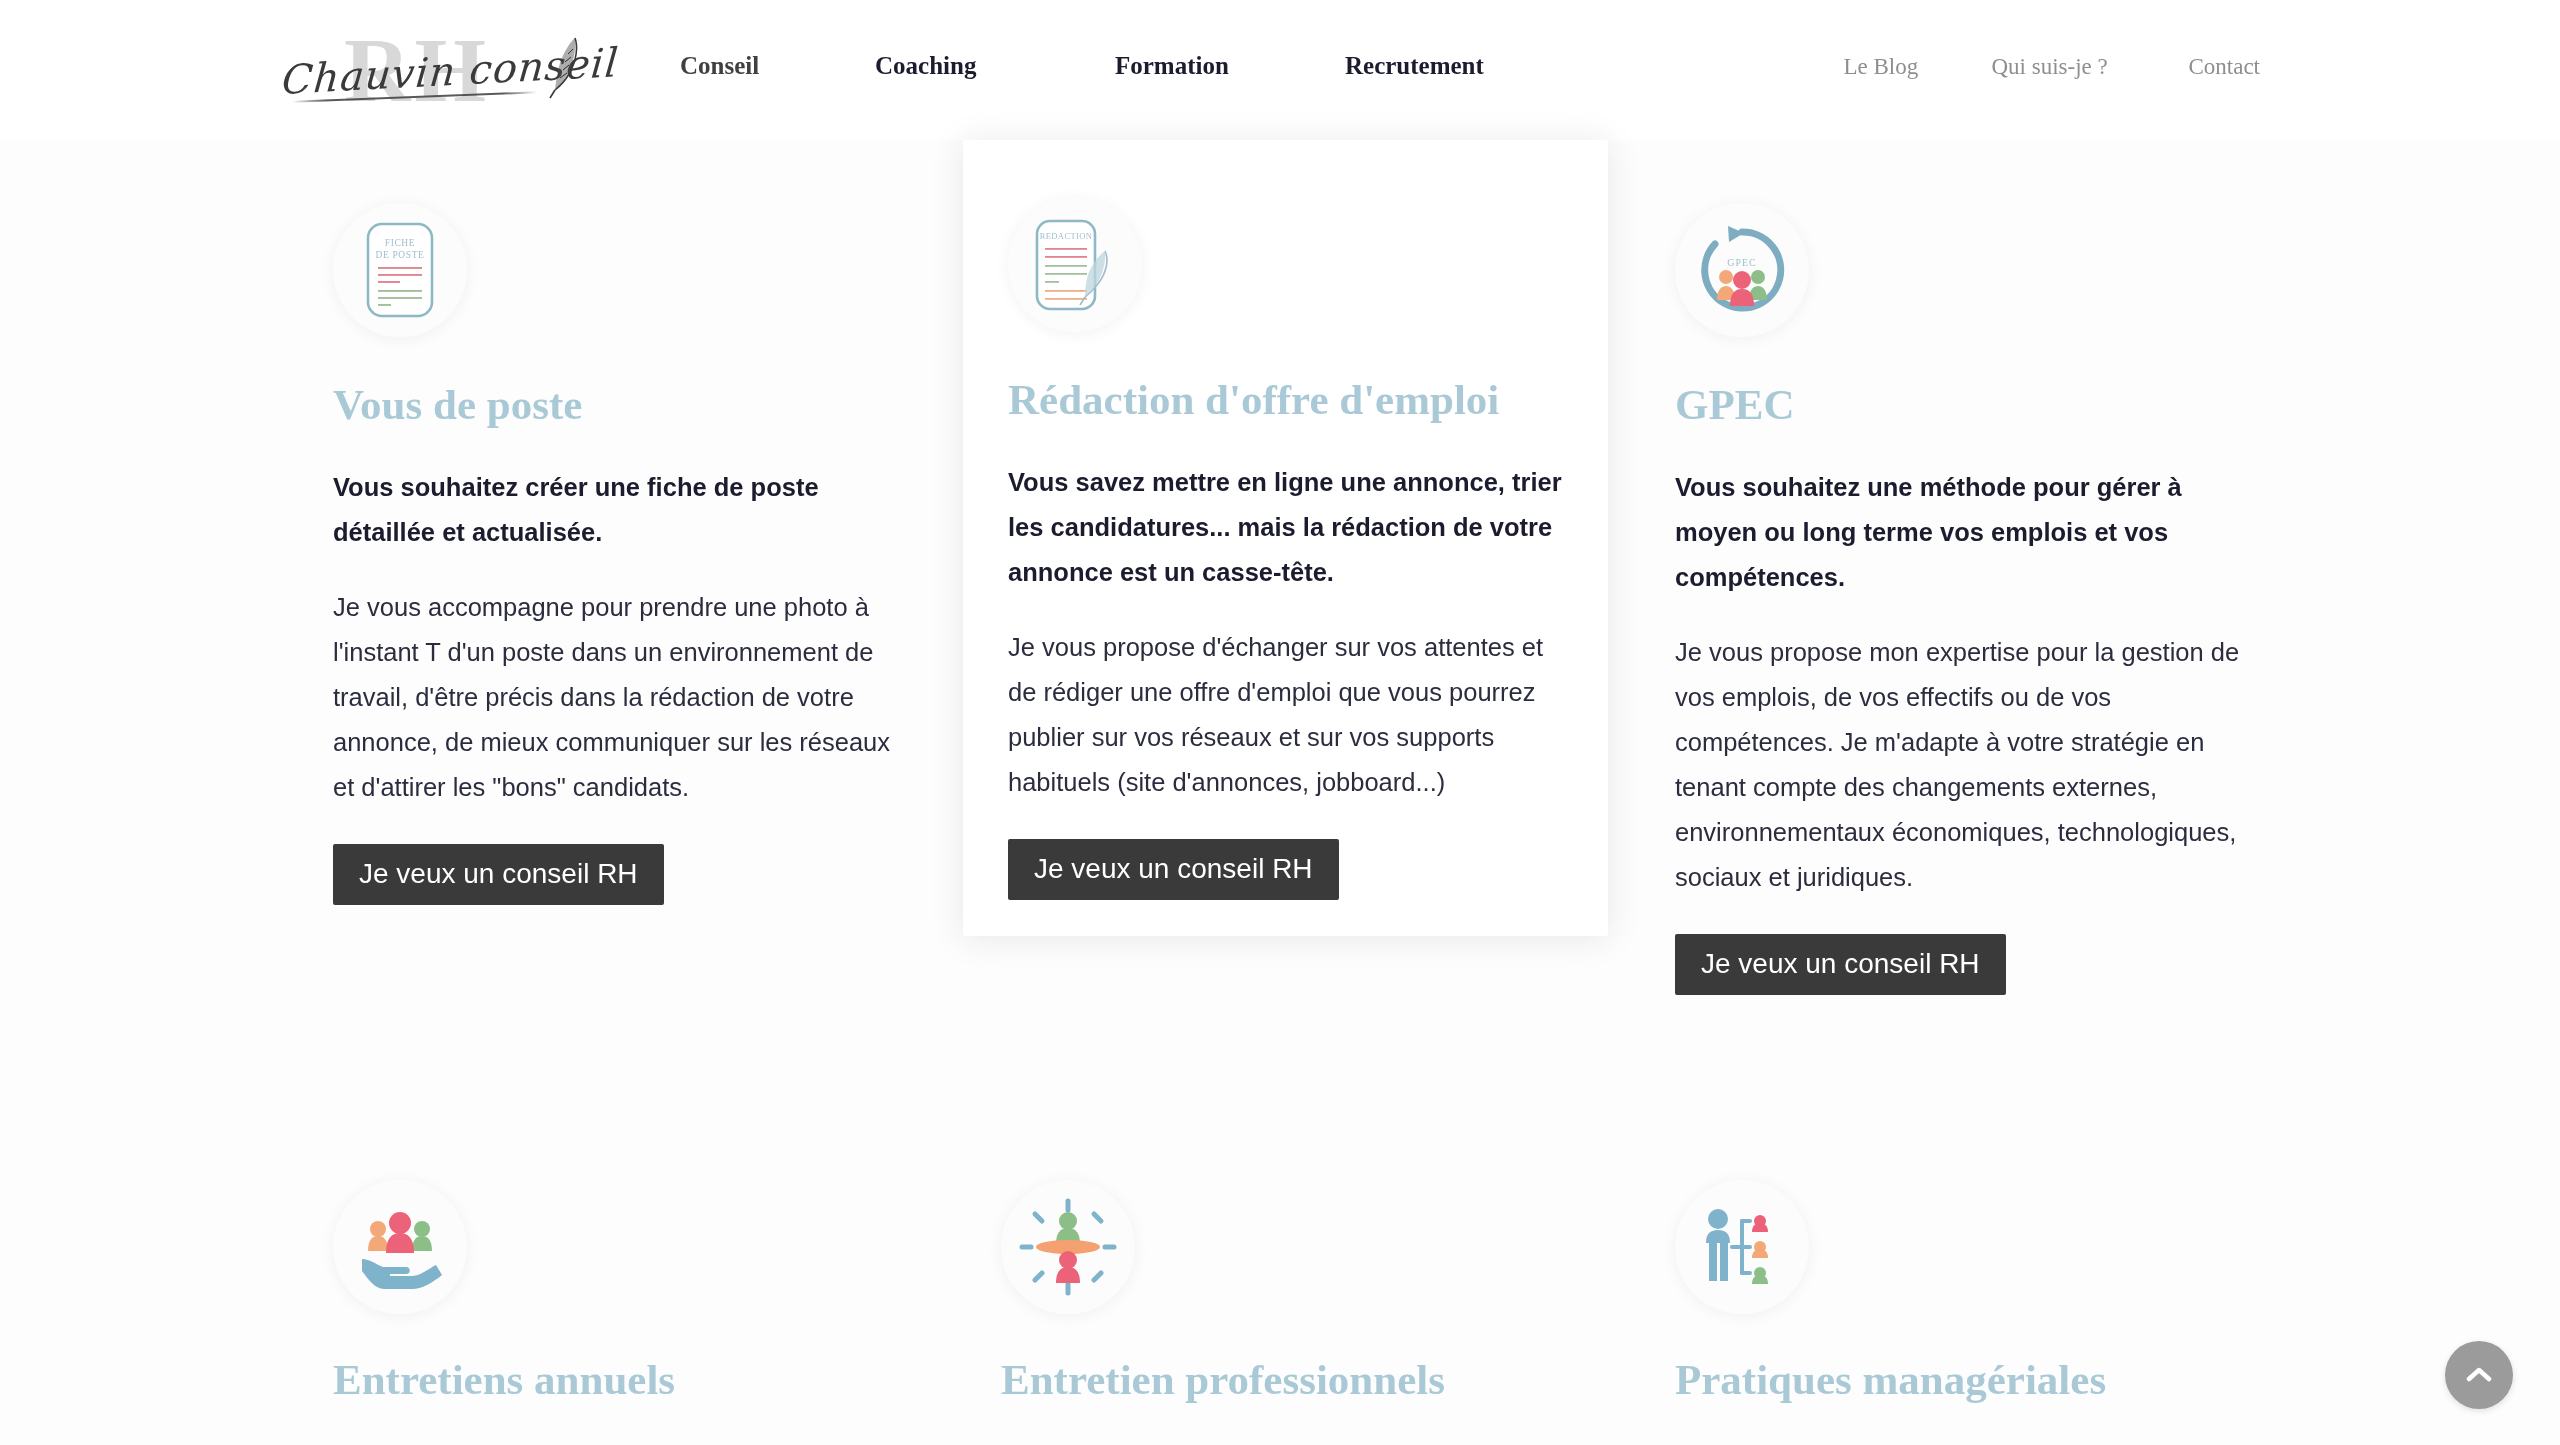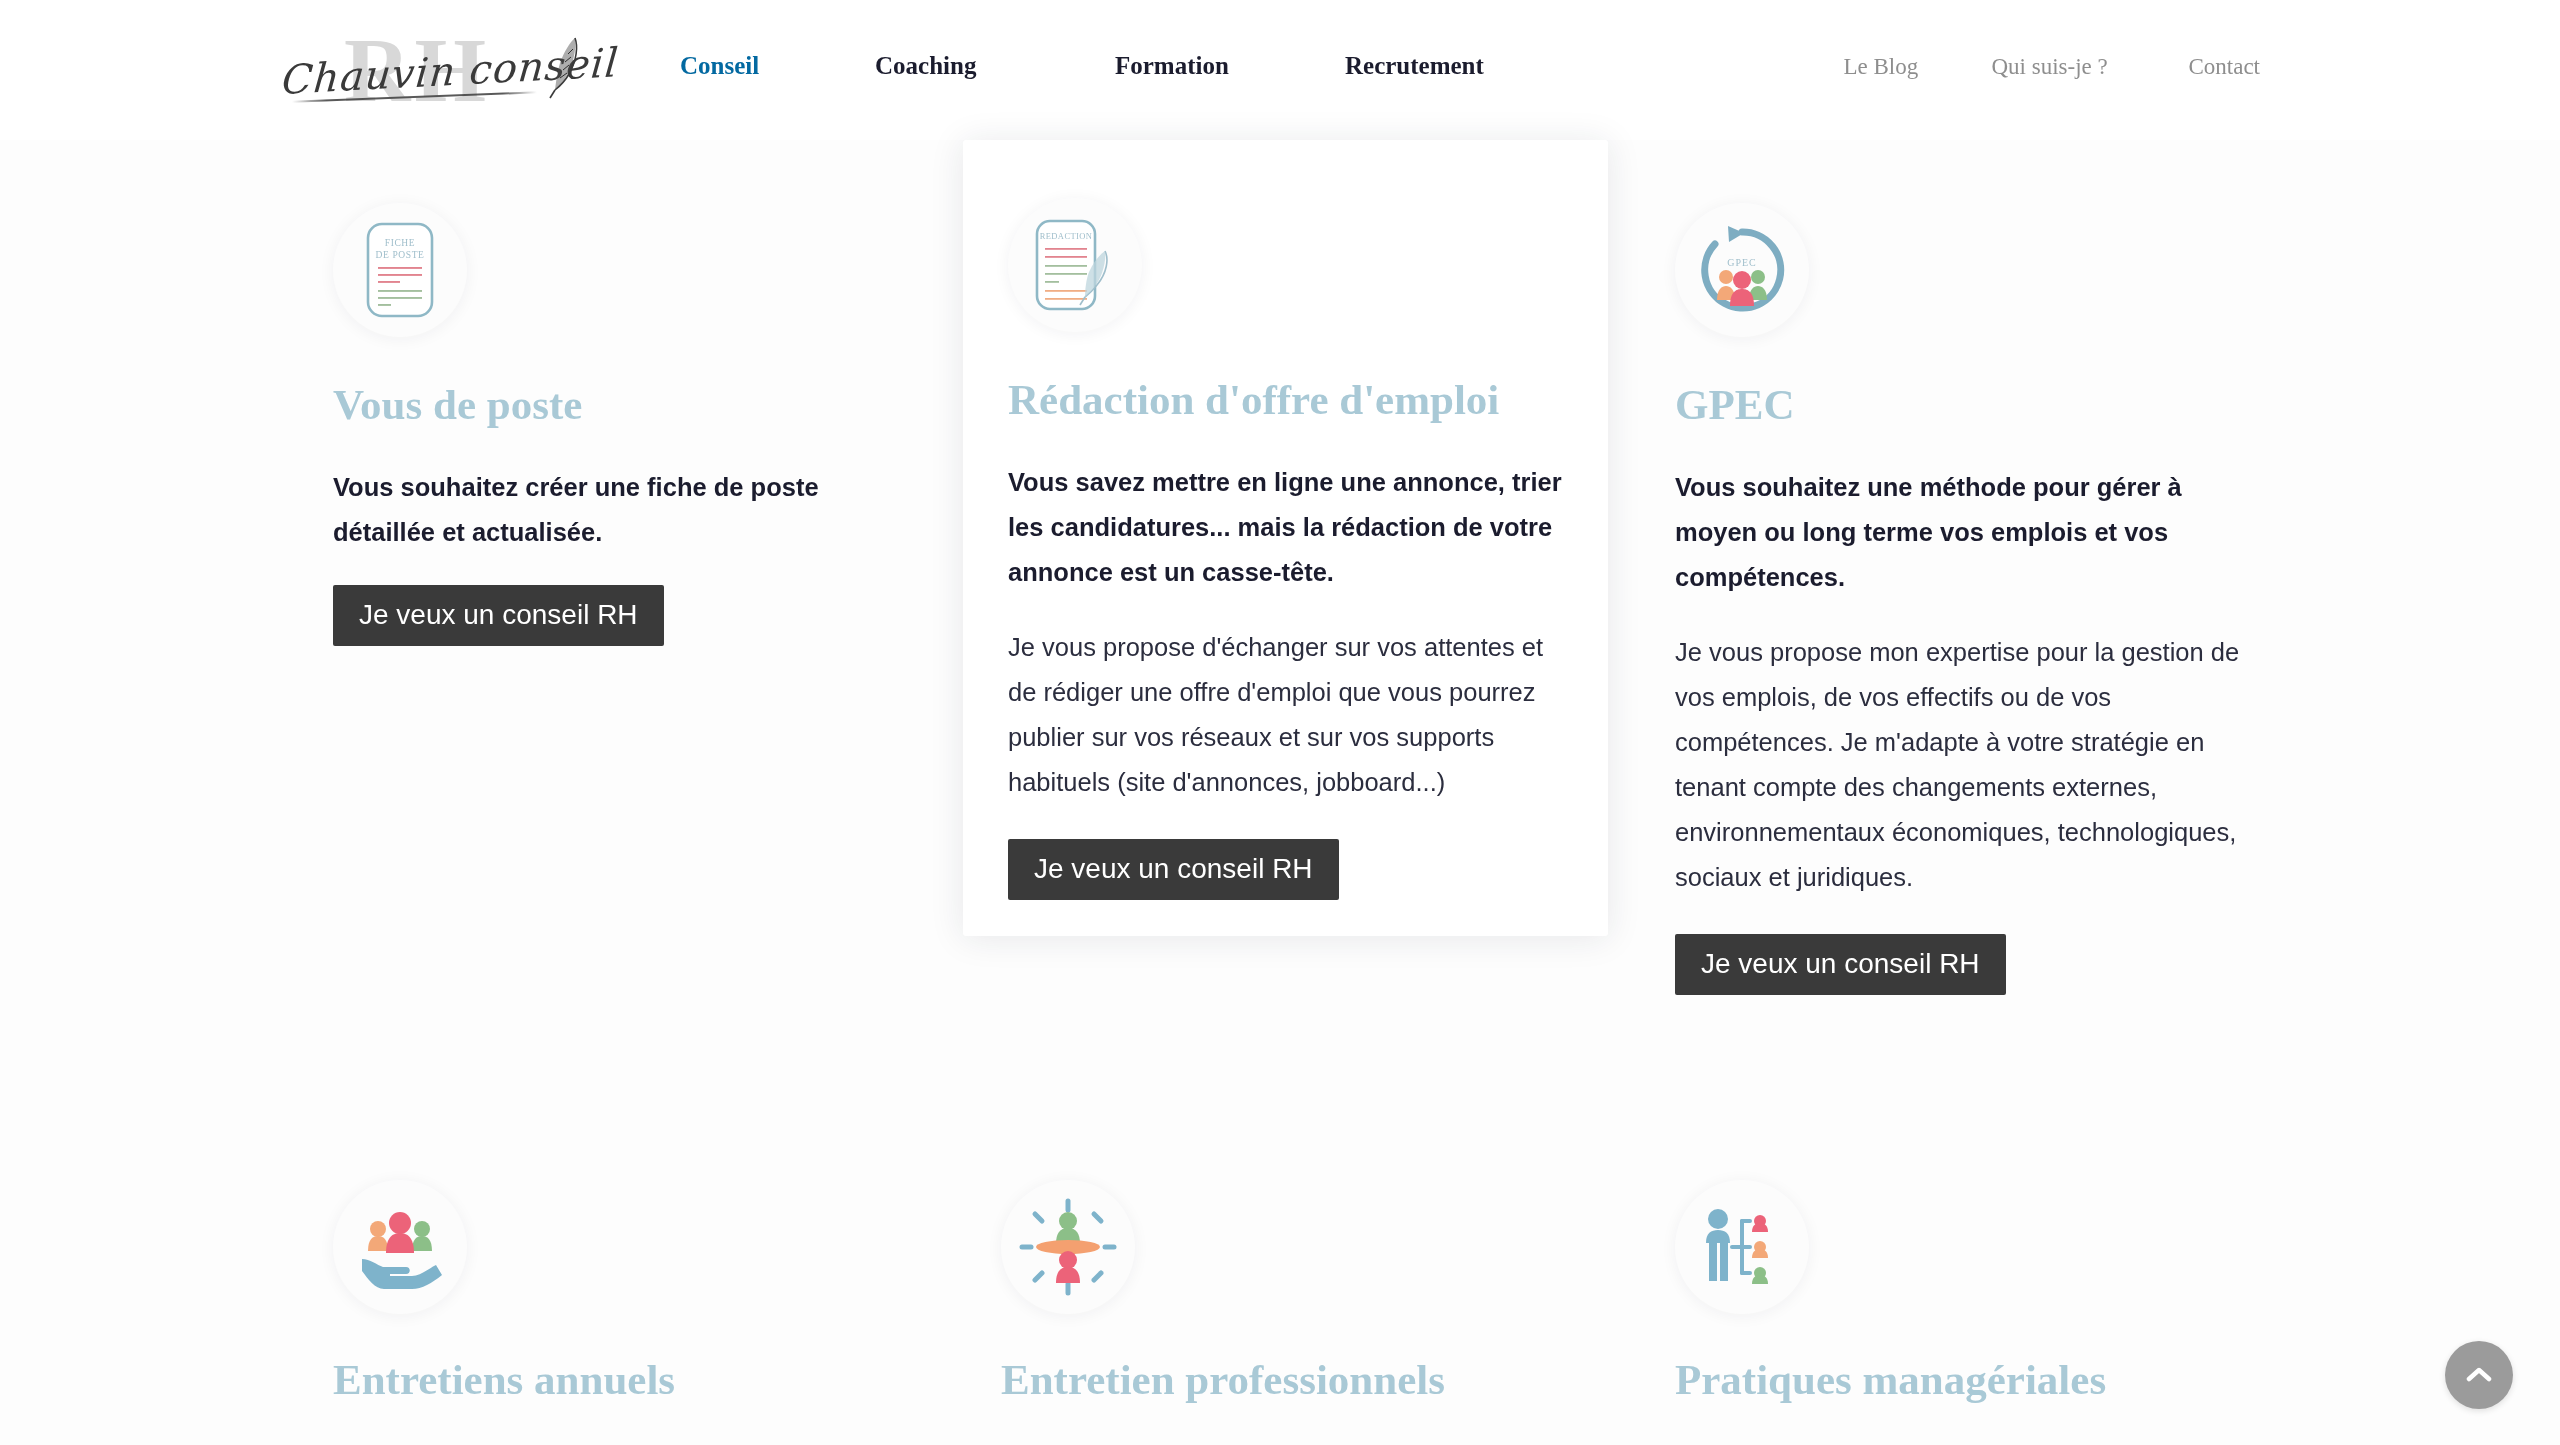--- a/index.html
+++ b/index.html
@@ -49,21 +49,21 @@
 
   .nav-main{
     position:absolute;left:680px;top:52px;
     display:flex;gap:0;align-items:center;
   }
   .nav-main .nav-item{
     font-family:"Liberation Serif", serif;
     font-weight:700;font-size:25px;color:#1b1c2e;
     cursor:pointer;white-space:nowrap;
   }
-  .nav-main .nav-item.active{color:#0369a1;}
+  .nav-main .nav-item.active{color:#404040;}
   .nav-main .nav-item:nth-child(1){width:195px;}
   .nav-main .nav-item:nth-child(2){width:240px;}
   .nav-main .nav-item:nth-child(3){width:230px;}
   .nav-main .nav-item:nth-child(4){width:200px;}
 
   .nav-secondary{
     position:absolute;right:300px;top:54px;
     display:flex;align-items:flex-start;gap:0;
   }
   .nav-secondary .nav-item{
@@ -208,20 +208,21 @@
             <rect x="24" y="54" width="44" height="1.9" fill="#e2848f"></rect>
             <rect x="24" y="61" width="22" height="1.9" fill="#e2848f"></rect>
             <rect x="24" y="70" width="44" height="1.9" fill="#a3bf9e"></rect>
             <rect x="24" y="77" width="44" height="1.9" fill="#a3bf9e"></rect>
             <rect x="24" y="84" width="13" height="1.9" fill="#a3bf9e"></rect>
             <rect x="24" y="91" width="0" height="0" fill="#f0ad84"></rect>
           </svg>
         </div>
         <h2 class="card-title">Vous de poste</h2>
         <p class="card-lead">Vous souhaitez créer une fiche de poste détaillée et actualisée.</p>
+        <p class="card-body">Je vous accompagne pour prendre une photo à l'instant T d'un poste dans un environnement de travail, d'être précis dans la rédaction de votre annonce, de mieux communiquer sur les réseaux et d'attirer les  "bons" candidats.</p>
         <button class="cta-button">Je veux un conseil RH</button>
       </div>
     </article>
 
     <article class="card featured">
       <div class="card-inner">
         <div class="icon-circle">
           <svg width="96" height="100" viewBox="0 0 96 100">
             <rect x="10" y="6" width="58" height="88" rx="13" ry="13" fill="#ffffff" stroke="#8fb8c6" stroke-width="2.6"></rect>
             <text x="39" y="24" font-family="Liberation Serif, serif" font-size="8.5" fill="#9fbecb" text-anchor="middle" letter-spacing="0.4">REDACTION</text>

